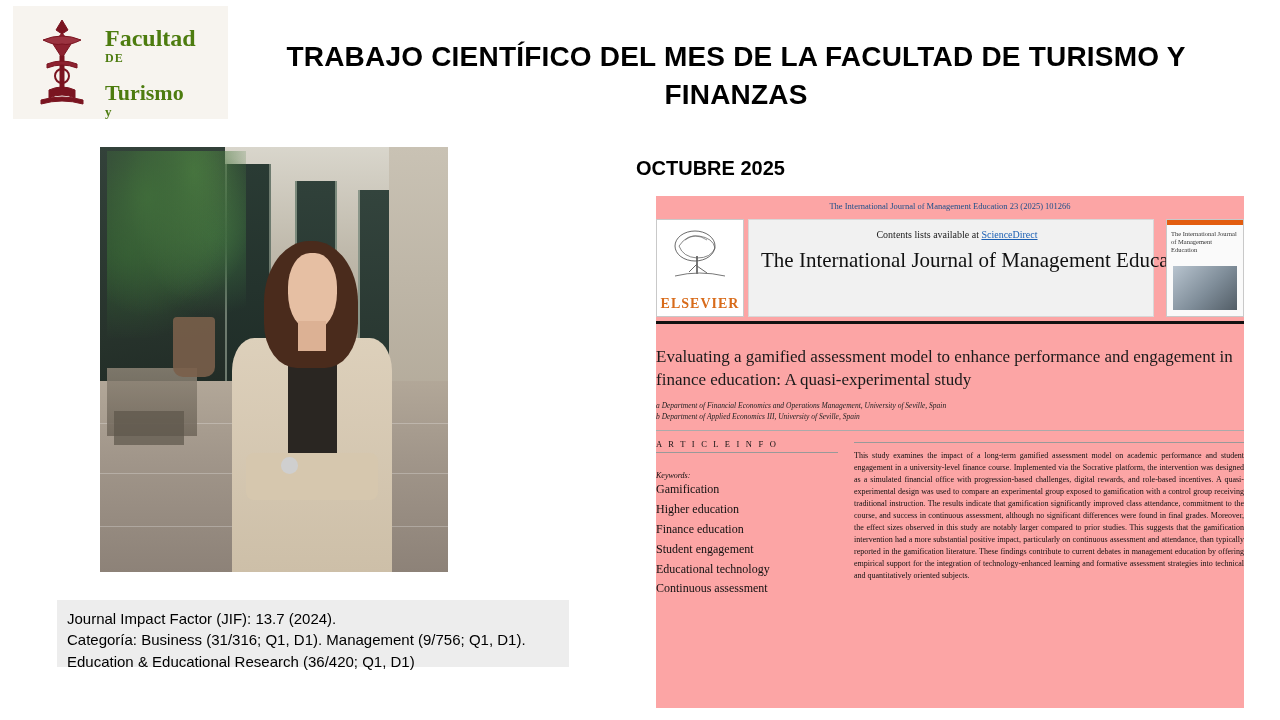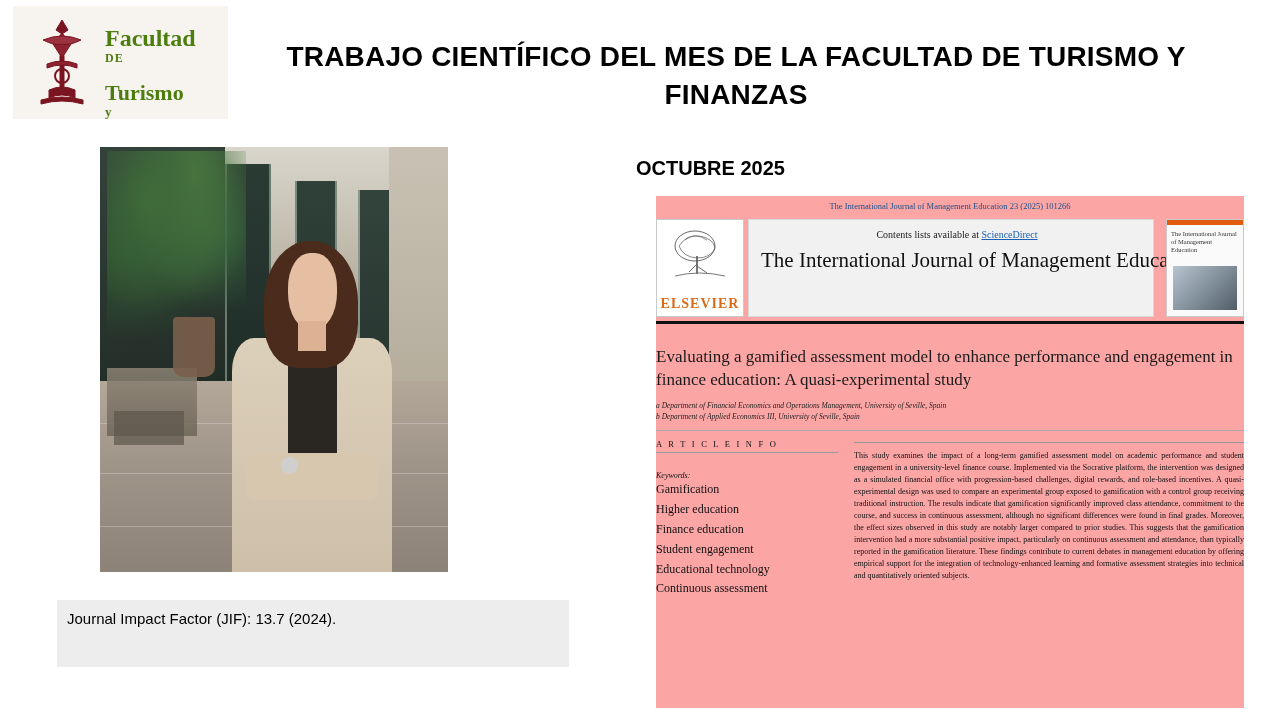--- a/index.html
+++ b/index.html
@@ -449,20 +449,21 @@
   <div class="ph-person-shirt"></div>
   <div class="ph-person-hair"></div>
   <div class="ph-person-face"></div>
   <div class="ph-person-neck"></div>
   <div class="ph-person-arms"></div>
   <div class="ph-watch"></div>
 </div>
 
 <div class="caption-box">
   <div>Journal Impact Factor (JIF): 13.7 (2024).</div>
+  <div>Categoría: Business (31/316; Q1, D1). Management (9/756; Q1, D1). Education &amp; Educational Research (36/420; Q1, D1)</div>
 </div>
 
 <div class="paper">
 
   <div class="paper-running-head">The International Journal of Management Education 23 (2025) 101266</div>
 
   <div class="masthead">
     <div class="mast-left">
       <svg class="tree" viewBox="0 0 62 56">
         <ellipse cx="26" cy="20" rx="20" ry="15" fill="none" stroke="#444" stroke-width="0.8"></ellipse>

